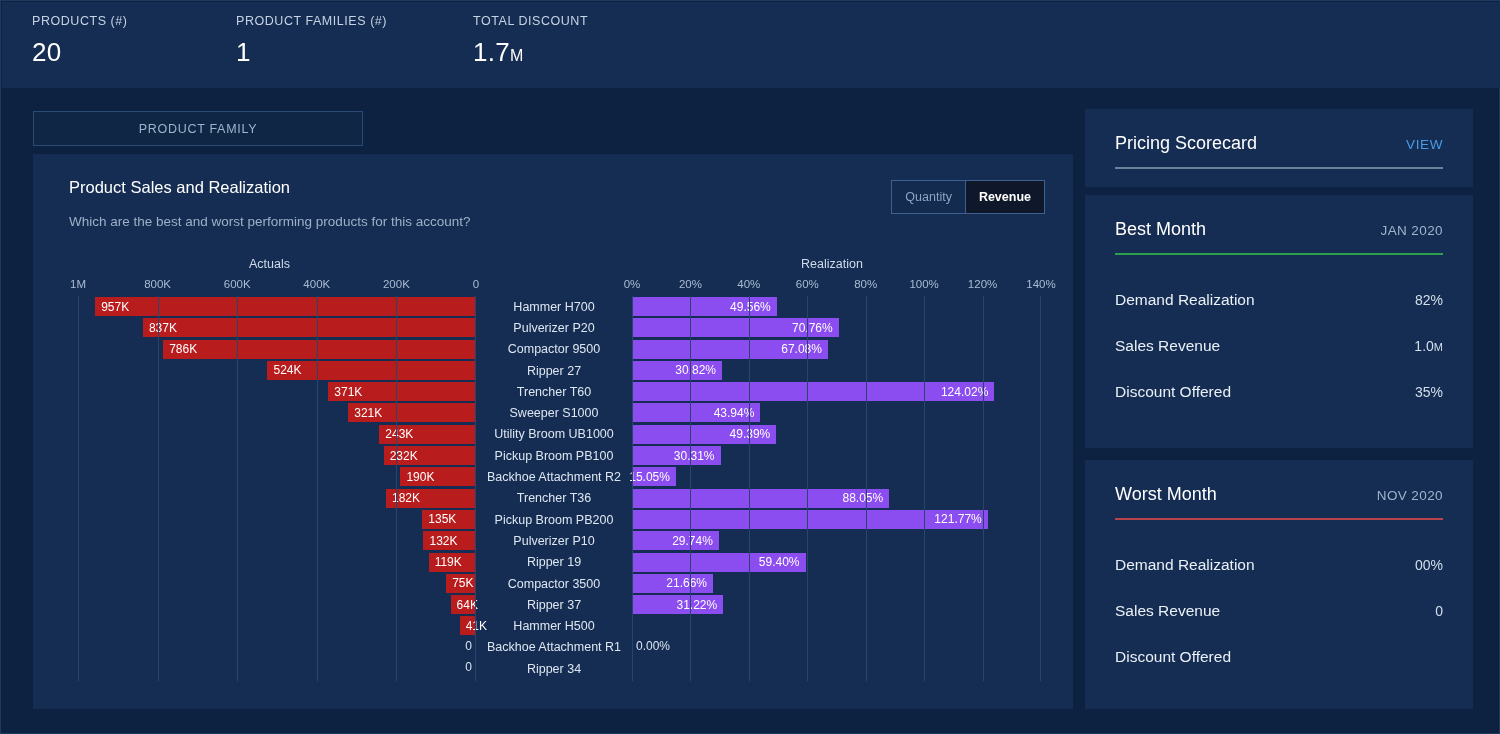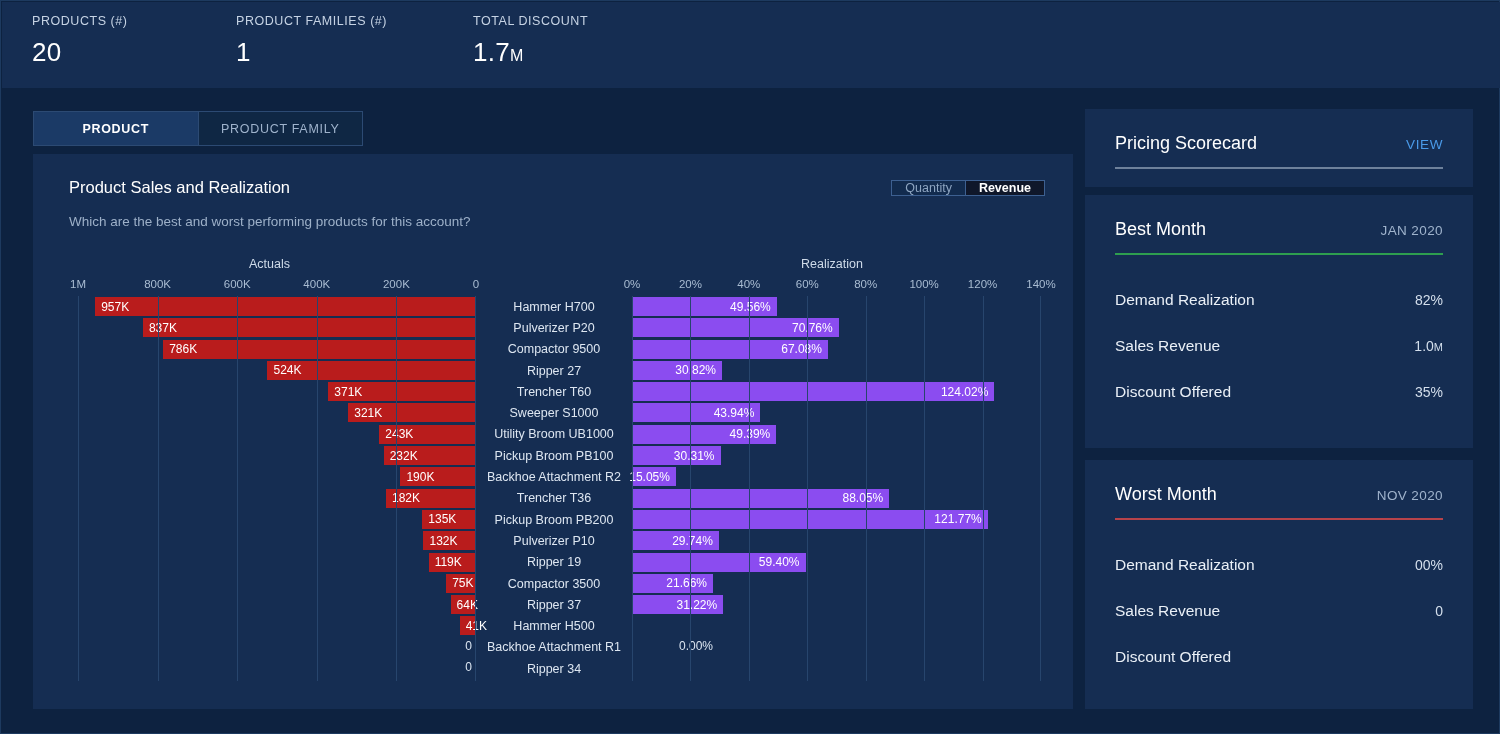--- a/index.html
+++ b/index.html
@@ -66,21 +66,21 @@
   .chart-title {
     position: absolute; left: 36px; top: 24px;
     font-size: 16.5px; color: #ffffff;
   }
   .chart-subtitle {
     position: absolute; left: 36px; top: 60px;
     font-size: 13.5px; color: #9db0c8; text-align: right;
   }
   .toggle {
     position: absolute; right: 28px; top: 26px;
-    display: flex; height: 16px; border: 1px solid #3d6091;
+    display: flex; height: 34px; border: 1px solid #3d6091;
   }
   .toggle-btn {
     display: flex; align-items: center; justify-content: center;
     padding: 0 13px; font-size: 12.5px;
     color: #8ea5c1; background: #122b4e; cursor: pointer;
   }
   .toggle-btn.active {
     background: #0f172a; color: #ffffff; font-weight: bold;
   }
   .toggle-btn + .toggle-btn { border-left: 1px solid #3d6091; }
@@ -129,21 +129,21 @@
     left: 0; background: #8b4cf0; justify-content: flex-end;
     padding-right: 6px;
   }
   .bar-label {
     font-size: 12px; color: #ffffff; white-space: nowrap;
   }
   .bar-label.outside-left {
     position: absolute; right: 4px; top: 2px; color: #dbe5f1;
   }
   .bar-label.outside-right {
-    position: absolute; left: 4px; top: 2px; color: #dbe5f1; margin-left: 43px;
+    position: absolute; left: 4px; top: 2px; color: #dbe5f1;
   }
 
   
   .cats {
     position: absolute; left: 478px; top: 295px;
     width: 150px; height: 385px;
   }
   .cat {
     height: 21.3px; display: flex; align-items: center;
     justify-content: center;
@@ -196,21 +196,20 @@
       <div class="kpi-label">PRODUCT FAMILIES (#)</div>
       <div class="kpi-value">1</div>
     </div>
     <div class="kpi kpi-2">
       <div class="kpi-label">TOTAL DISCOUNT</div>
       <div class="kpi-value"><span>1.7</span><span class="unit">M</span></div>
     </div>
   </div>
 
   <div class="tabs">
-    <div class="tab active">PRODUCT</div>
     <div class="tab">PRODUCT FAMILY</div>
   </div>
 
   <div class="chart-card">
     <div class="chart-title">Product Sales and Realization</div>
     <div class="chart-subtitle">Which are the best and worst performing products for this account?</div>
     <div class="toggle">
       <div class="toggle-btn">Quantity</div>
       <div class="toggle-btn active">Revenue</div>
     </div>

